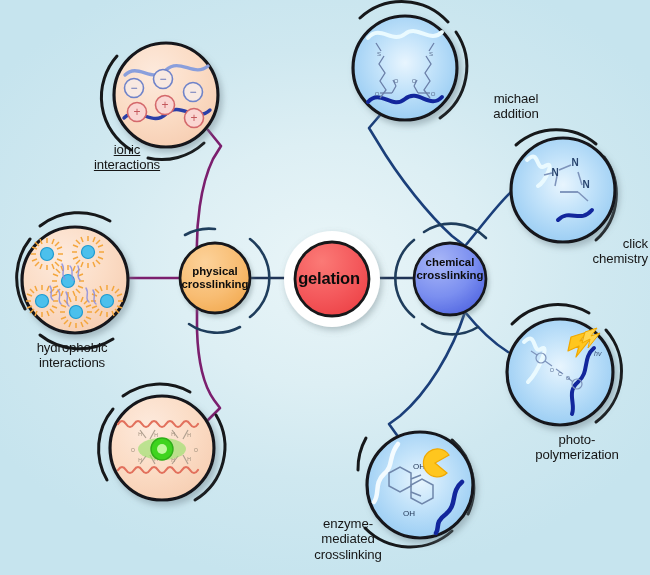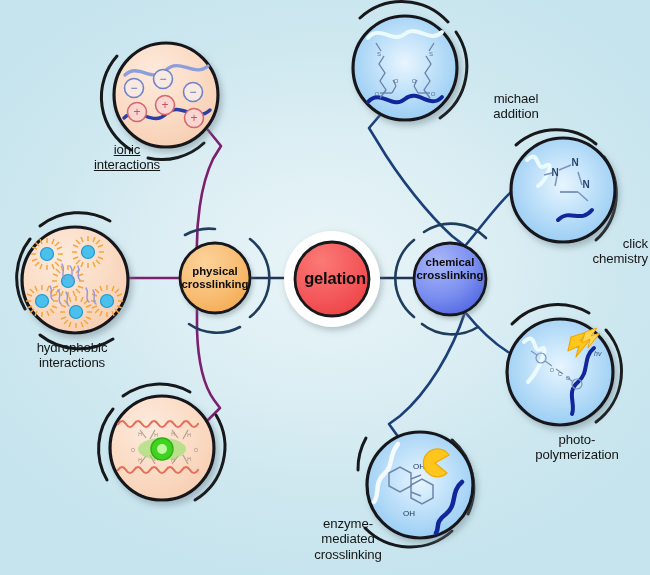--- a/index.html
+++ b/index.html
@@ -354,15 +354,15 @@
   <div class="label" style="left:292px; top:516px; width:112px;">enzyme-
 mediated
 crosslinking</div>
 
   <div class="node-text small" style="left:165px; top:265px; width:100px;">physical
 crosslinking</div>
 
   <div class="node-text small" style="left:399px; top:256px; width:102px;">chemical
 crosslinking</div>
 
-  <div class="node-text center" style="left:280px; top:270px; width:110px;">gelation</div>
+  <div class="node-text center" style="left:274px; top:270px; width:110px;">gelation</div>
 
 </div>
 
 </body></html>

